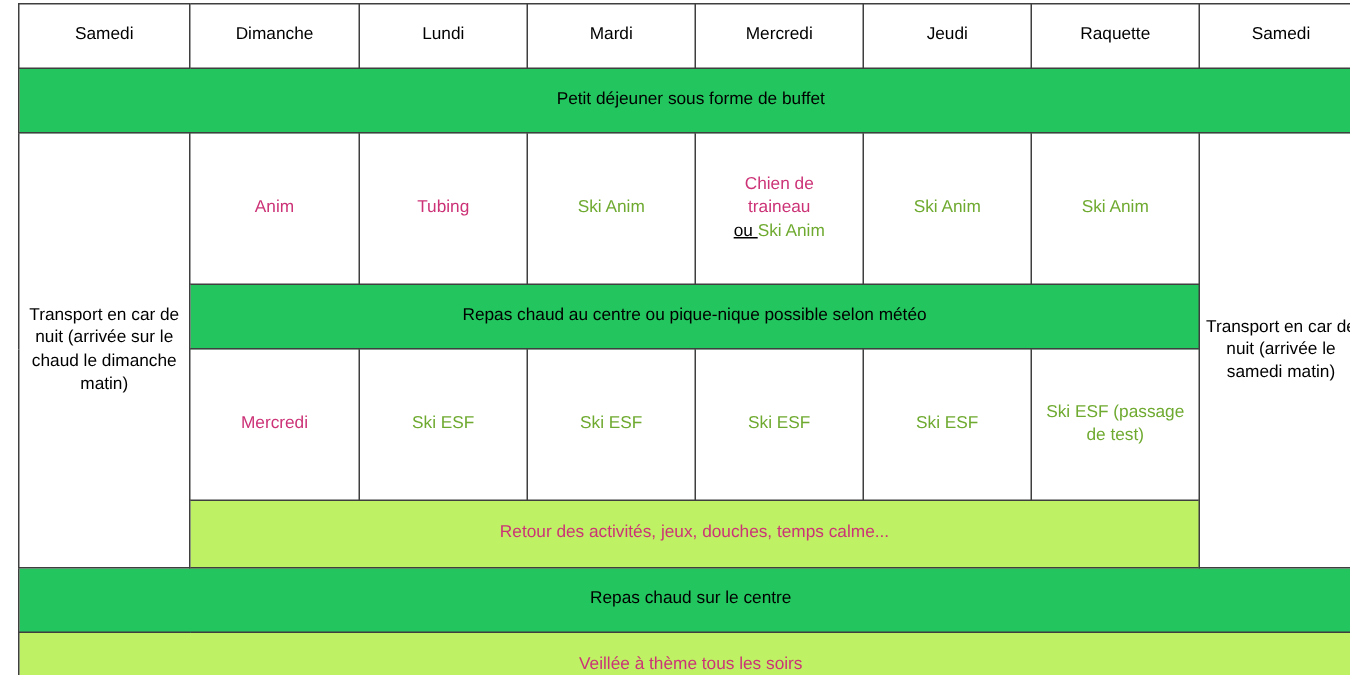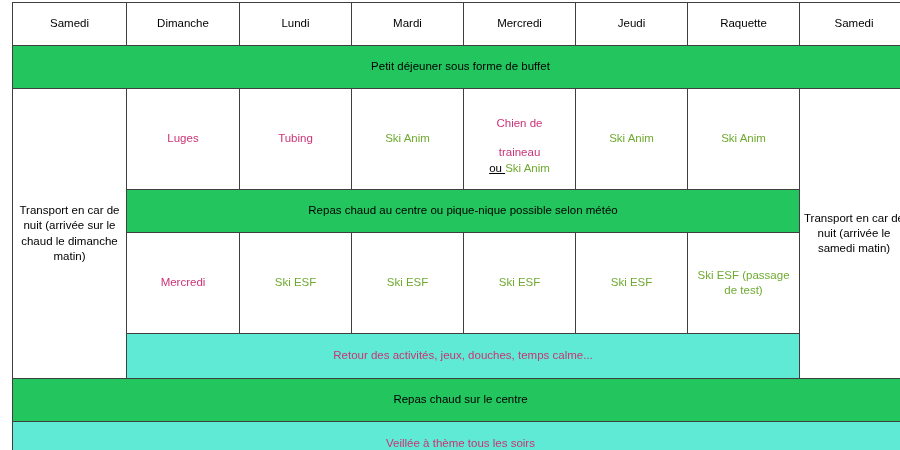--- a/index.html
+++ b/index.html
@@ -51,34 +51,34 @@
   
   .band-green {
     background: #22c55e;
     color: #000000;
     font-size: 11.5px;
     height: 38px;
   }
 
   
   .band-white {
-    background: #5eead4;
+    background: #bef264;
     height: 40px;
   }
 
   
   .transport {
     background: #ffffff;
     color: #000000;
     font-size: 11.5px;
     line-height: 1.35;
   }
 
   
-  .pink  { color: #cc3377; margin-top: 14px; }
+  .pink  { color: #cc3377; }
   .green { color: #6faa30; text-align: right; }
   .black { color: #000000; text-decoration: underline; }
 
   .act-cell {
     background: #ffffff;
     height: 96px;
   }
   .act-cell .line { display: block; }
 
   .ski-cell {
@@ -122,21 +122,21 @@
         <td class="transport" rowspan="4">
           <span class="line">Transport</span>
           <span class="line">en car de nuit</span>
           <span class="line">(arrivée sur le</span>
           <span class="line">chaud le</span>
           <span class="line">dimanche</span>
           <span class="line">matin)</span>
         </td>
 
         <td class="act-cell">
-          <span class="pink">Luges</span>
+          <span class="pink">Anim</span>
         </td>
         <td class="act-cell">
           <span class="pink">Tubing</span>
         </td>
         <td class="act-cell">
           <span class="green">Ski Anim</span>
         </td>
         <td class="act-cell">
           <span class="line pink">Chien de</span>
           <span class="line pink">traineau</span>

